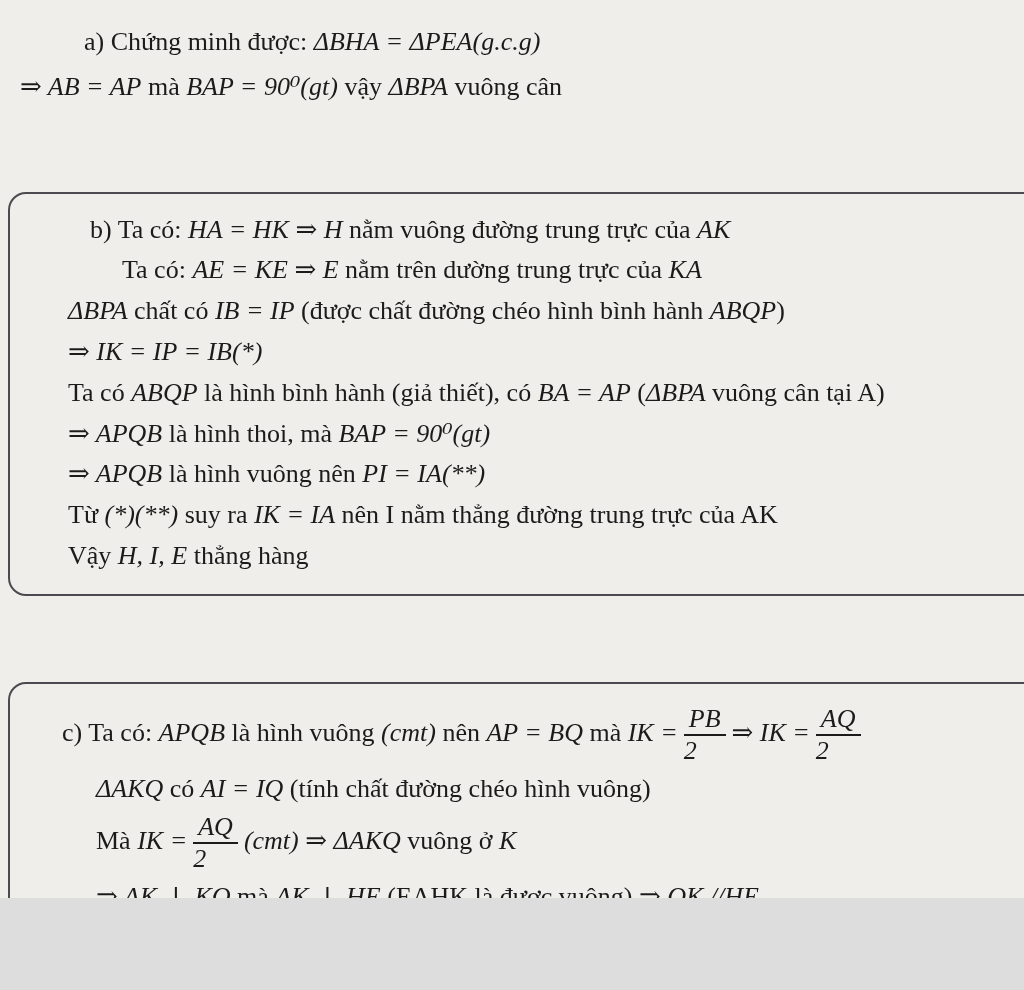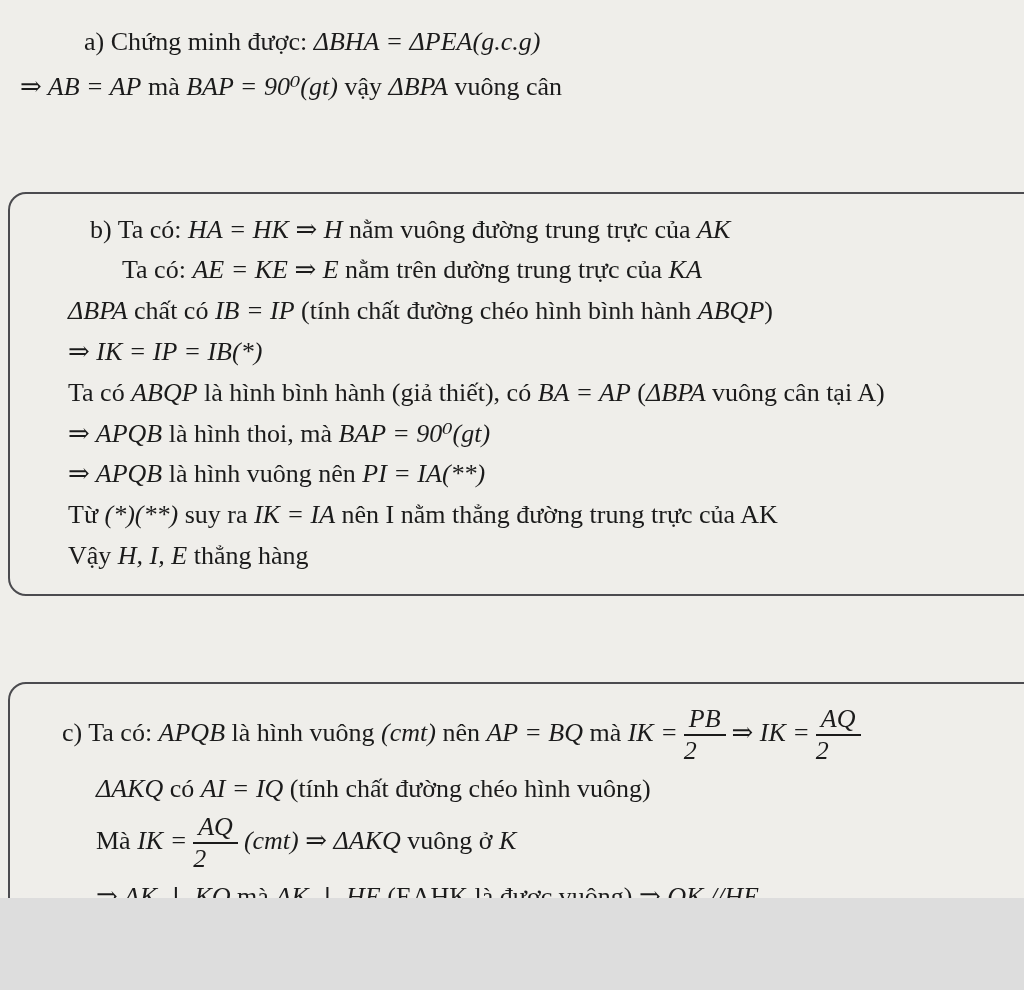--- a/index.html
+++ b/index.html
@@ -71,21 +71,21 @@
 <body>
 
 <div class="page">
   <div class="section-a">
       <div class="line" style="margin-left: 84px;"><span class="tx">a)  Chứng minh được: </span><span class="m">ΔBHA = ΔPEA(g.c.g)</span></div>
       <div class="line" style="margin-left: 20px;"><span class="m">⇒ AB = AP</span><span class="tx"> mà </span><span class="m">BAP = 90⁰(gt)</span><span class="tx"> vậy </span><span class="m">ΔBPA</span><span class="tx"> vuông cân</span></div>
     </div>
   <div class="box box-b">
       <div class="line" style="margin-left: 68px;"><span class="tx">b) Ta có: </span><span class="m">HA = HK ⇒ H</span><span class="tx"> nằm vuông đường trung trực của </span><span class="m">AK</span></div>
       <div class="line" style="margin-left: 100px;"><span class="tx">Ta có: </span><span class="m">AE = KE ⇒ E</span><span class="tx"> nằm trên dường trung trực của </span><span class="m">KA</span></div>
-      <div class="line" style="margin-left: 46px;"><span class="m">ΔBPA</span><span class="tx"> chất có </span><span class="m">IB = IP</span><span class="tx"> (tính chất đường chéo hình bình hành </span><span class="m">ABQP</span><span class="tx">)</span></div>
+      <div class="line" style="margin-left: 46px;"><span class="m">ΔBPA</span><span class="tx"> chất có </span><span class="m">IB = IP</span><span class="tx"> (được chất đường chéo hình bình hành </span><span class="m">ABQP</span><span class="tx">)</span></div>
       <div class="line" style="margin-left: 46px;"><span class="m">⇒ IK = IP = IB(*)</span></div>
       <div class="line" style="margin-left: 46px;"><span class="tx">Ta có </span><span class="m">ABQP</span><span class="tx"> là hình bình hành (giả thiết), có </span><span class="m">BA = AP</span><span class="tx"> (</span><span class="m">ΔBPA</span><span class="tx"> vuông cân tại A)</span></div>
       <div class="line" style="margin-left: 46px;"><span class="m">⇒ APQB</span><span class="tx"> là hình thoi, mà </span><span class="m">BAP = 90⁰(gt)</span></div>
       <div class="line" style="margin-left: 46px;"><span class="m">⇒ APQB</span><span class="tx"> là hình vuông nên </span><span class="m">PI = IA(**)</span></div>
       <div class="line" style="margin-left: 46px;"><span class="tx">Từ </span><span class="m">(*)(**)</span><span class="tx"> suy ra </span><span class="m">IK = IA</span><span class="tx"> nên I nằm thẳng đường trung trực của AK</span></div>
       <div class="line" style="margin-left: 46px;"><span class="tx">Vậy </span><span class="m">H, I, E</span><span class="tx"> thẳng hàng</span></div>
     </div>
   <div class="box box-c">
       <div class="line" style="margin-left: 40px;"><span class="tx">c) Ta có: </span><span class="m">APQB</span><span class="tx"> là hình vuông </span><span class="m">(cmt)</span><span class="tx"> nên </span><span class="m">AP = BQ</span><span class="tx"> mà </span><span class="m">IK =</span><span class="frac">
           <span class="num">PB</span>

